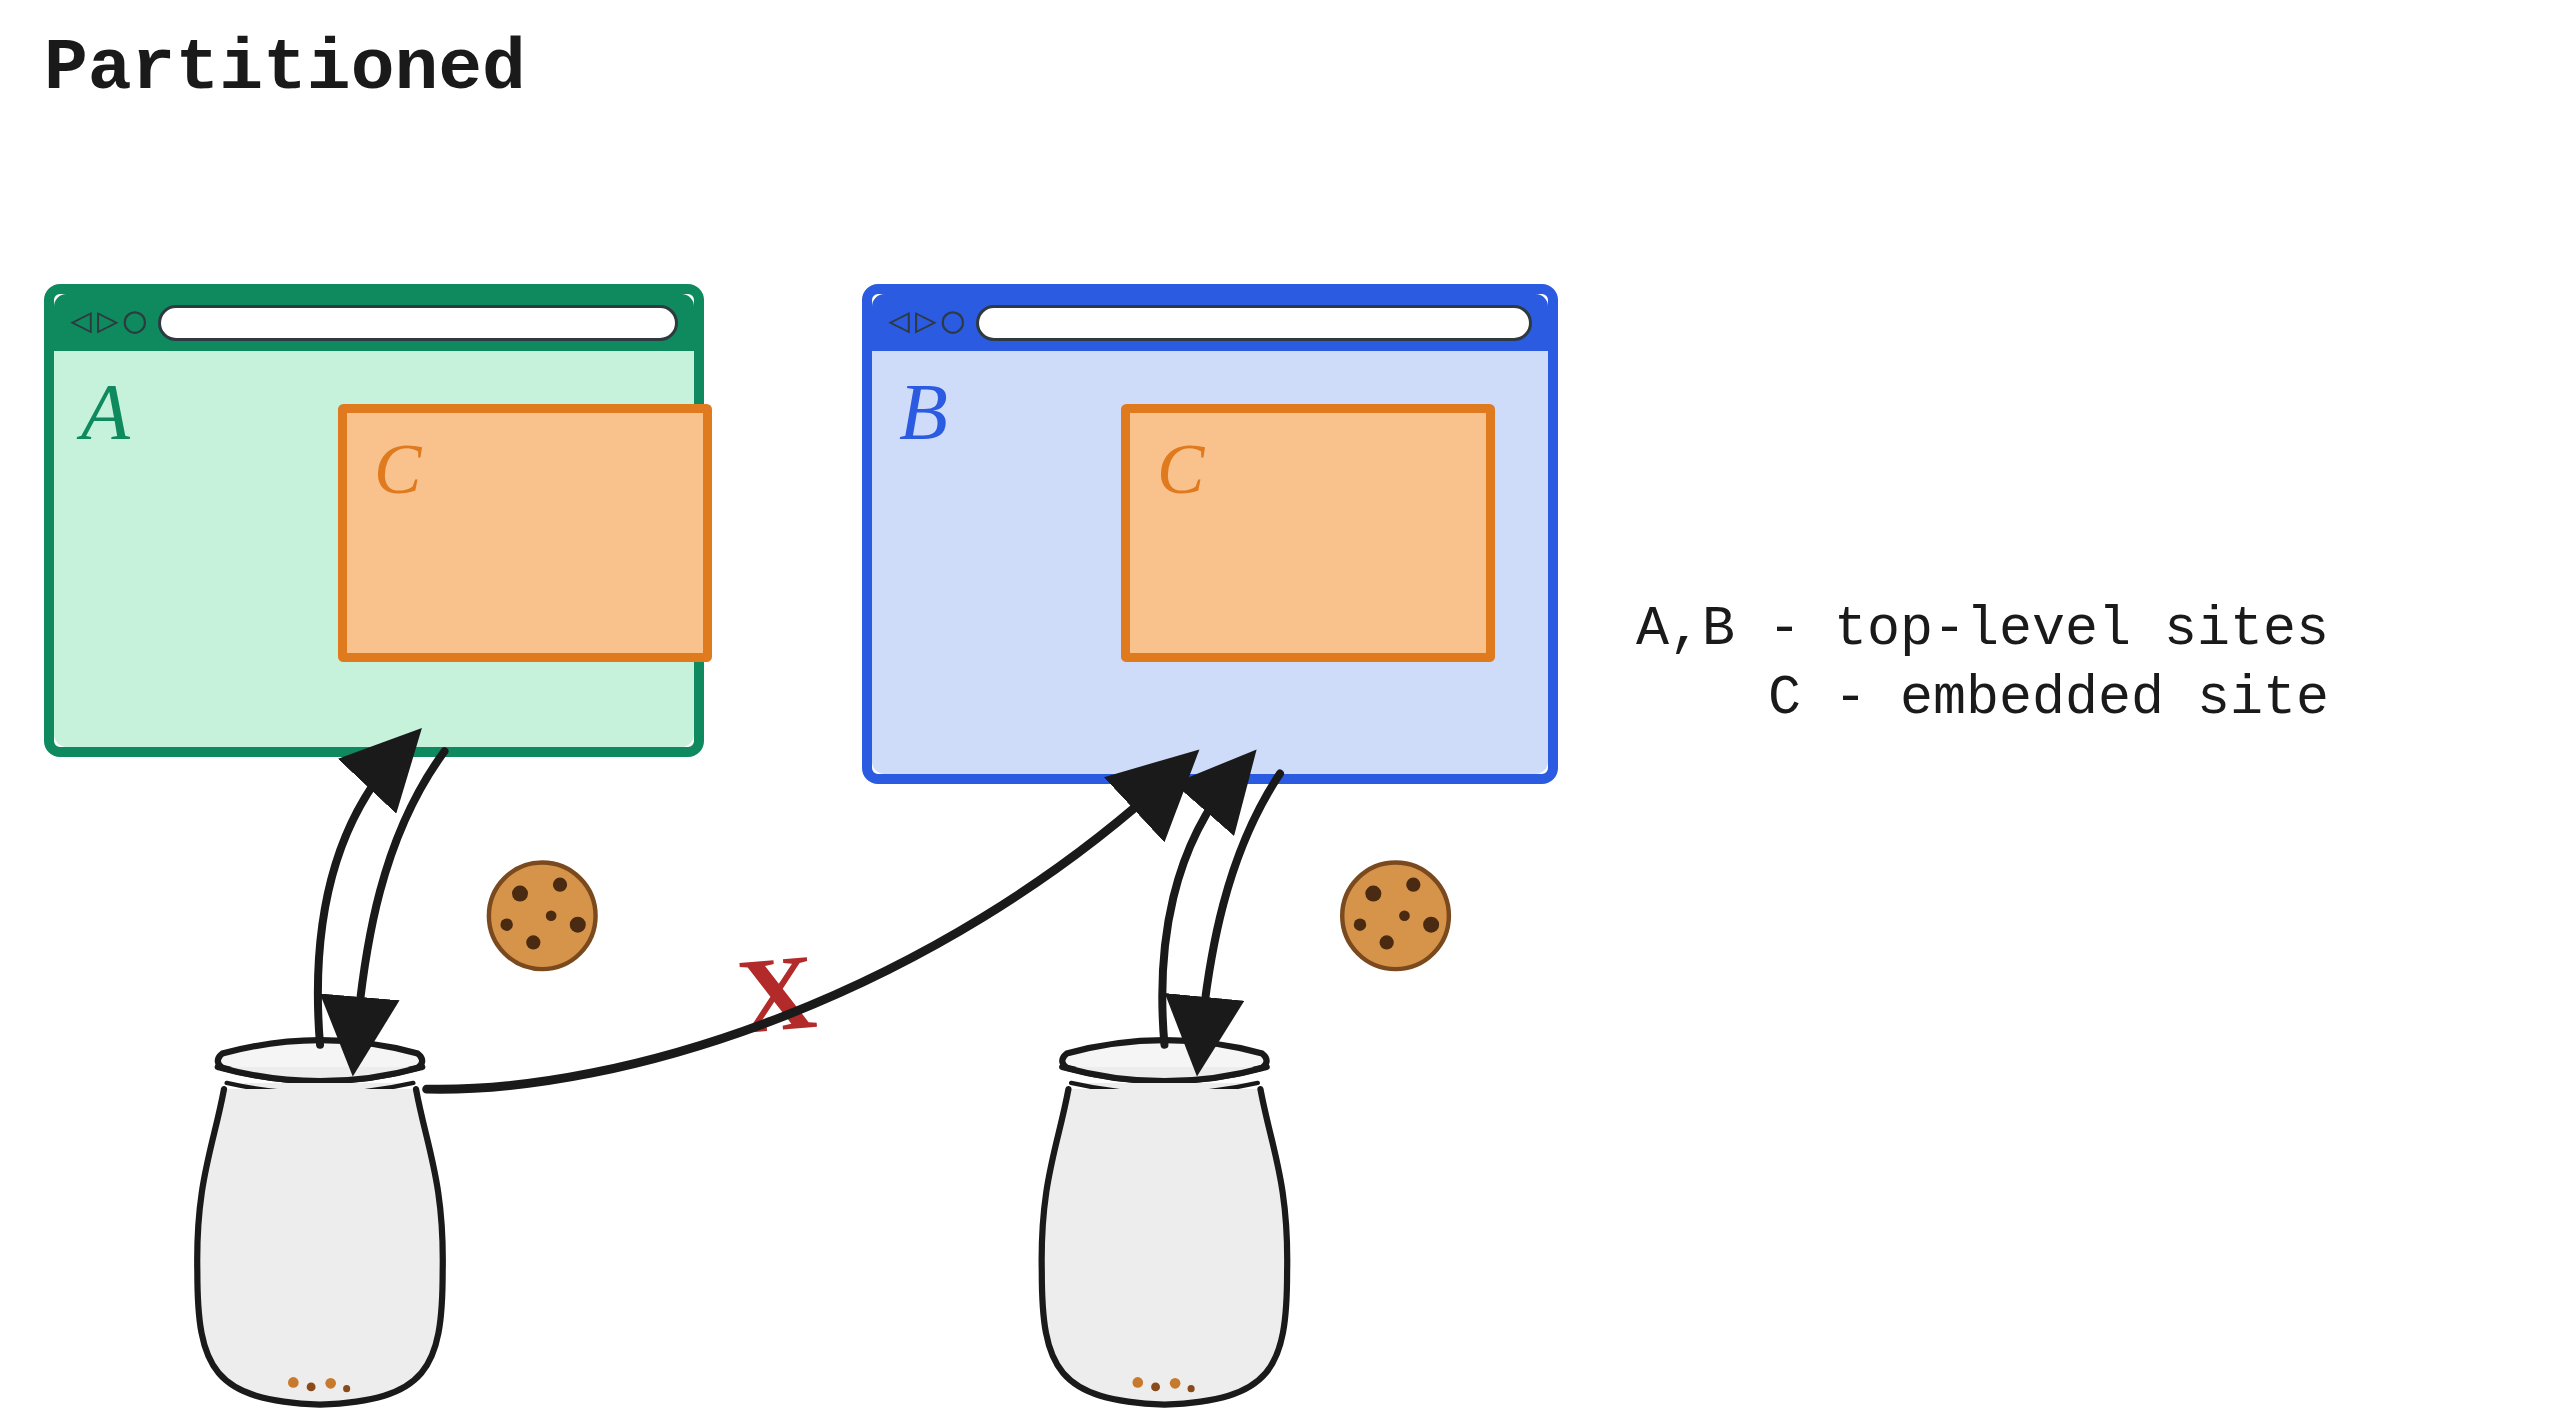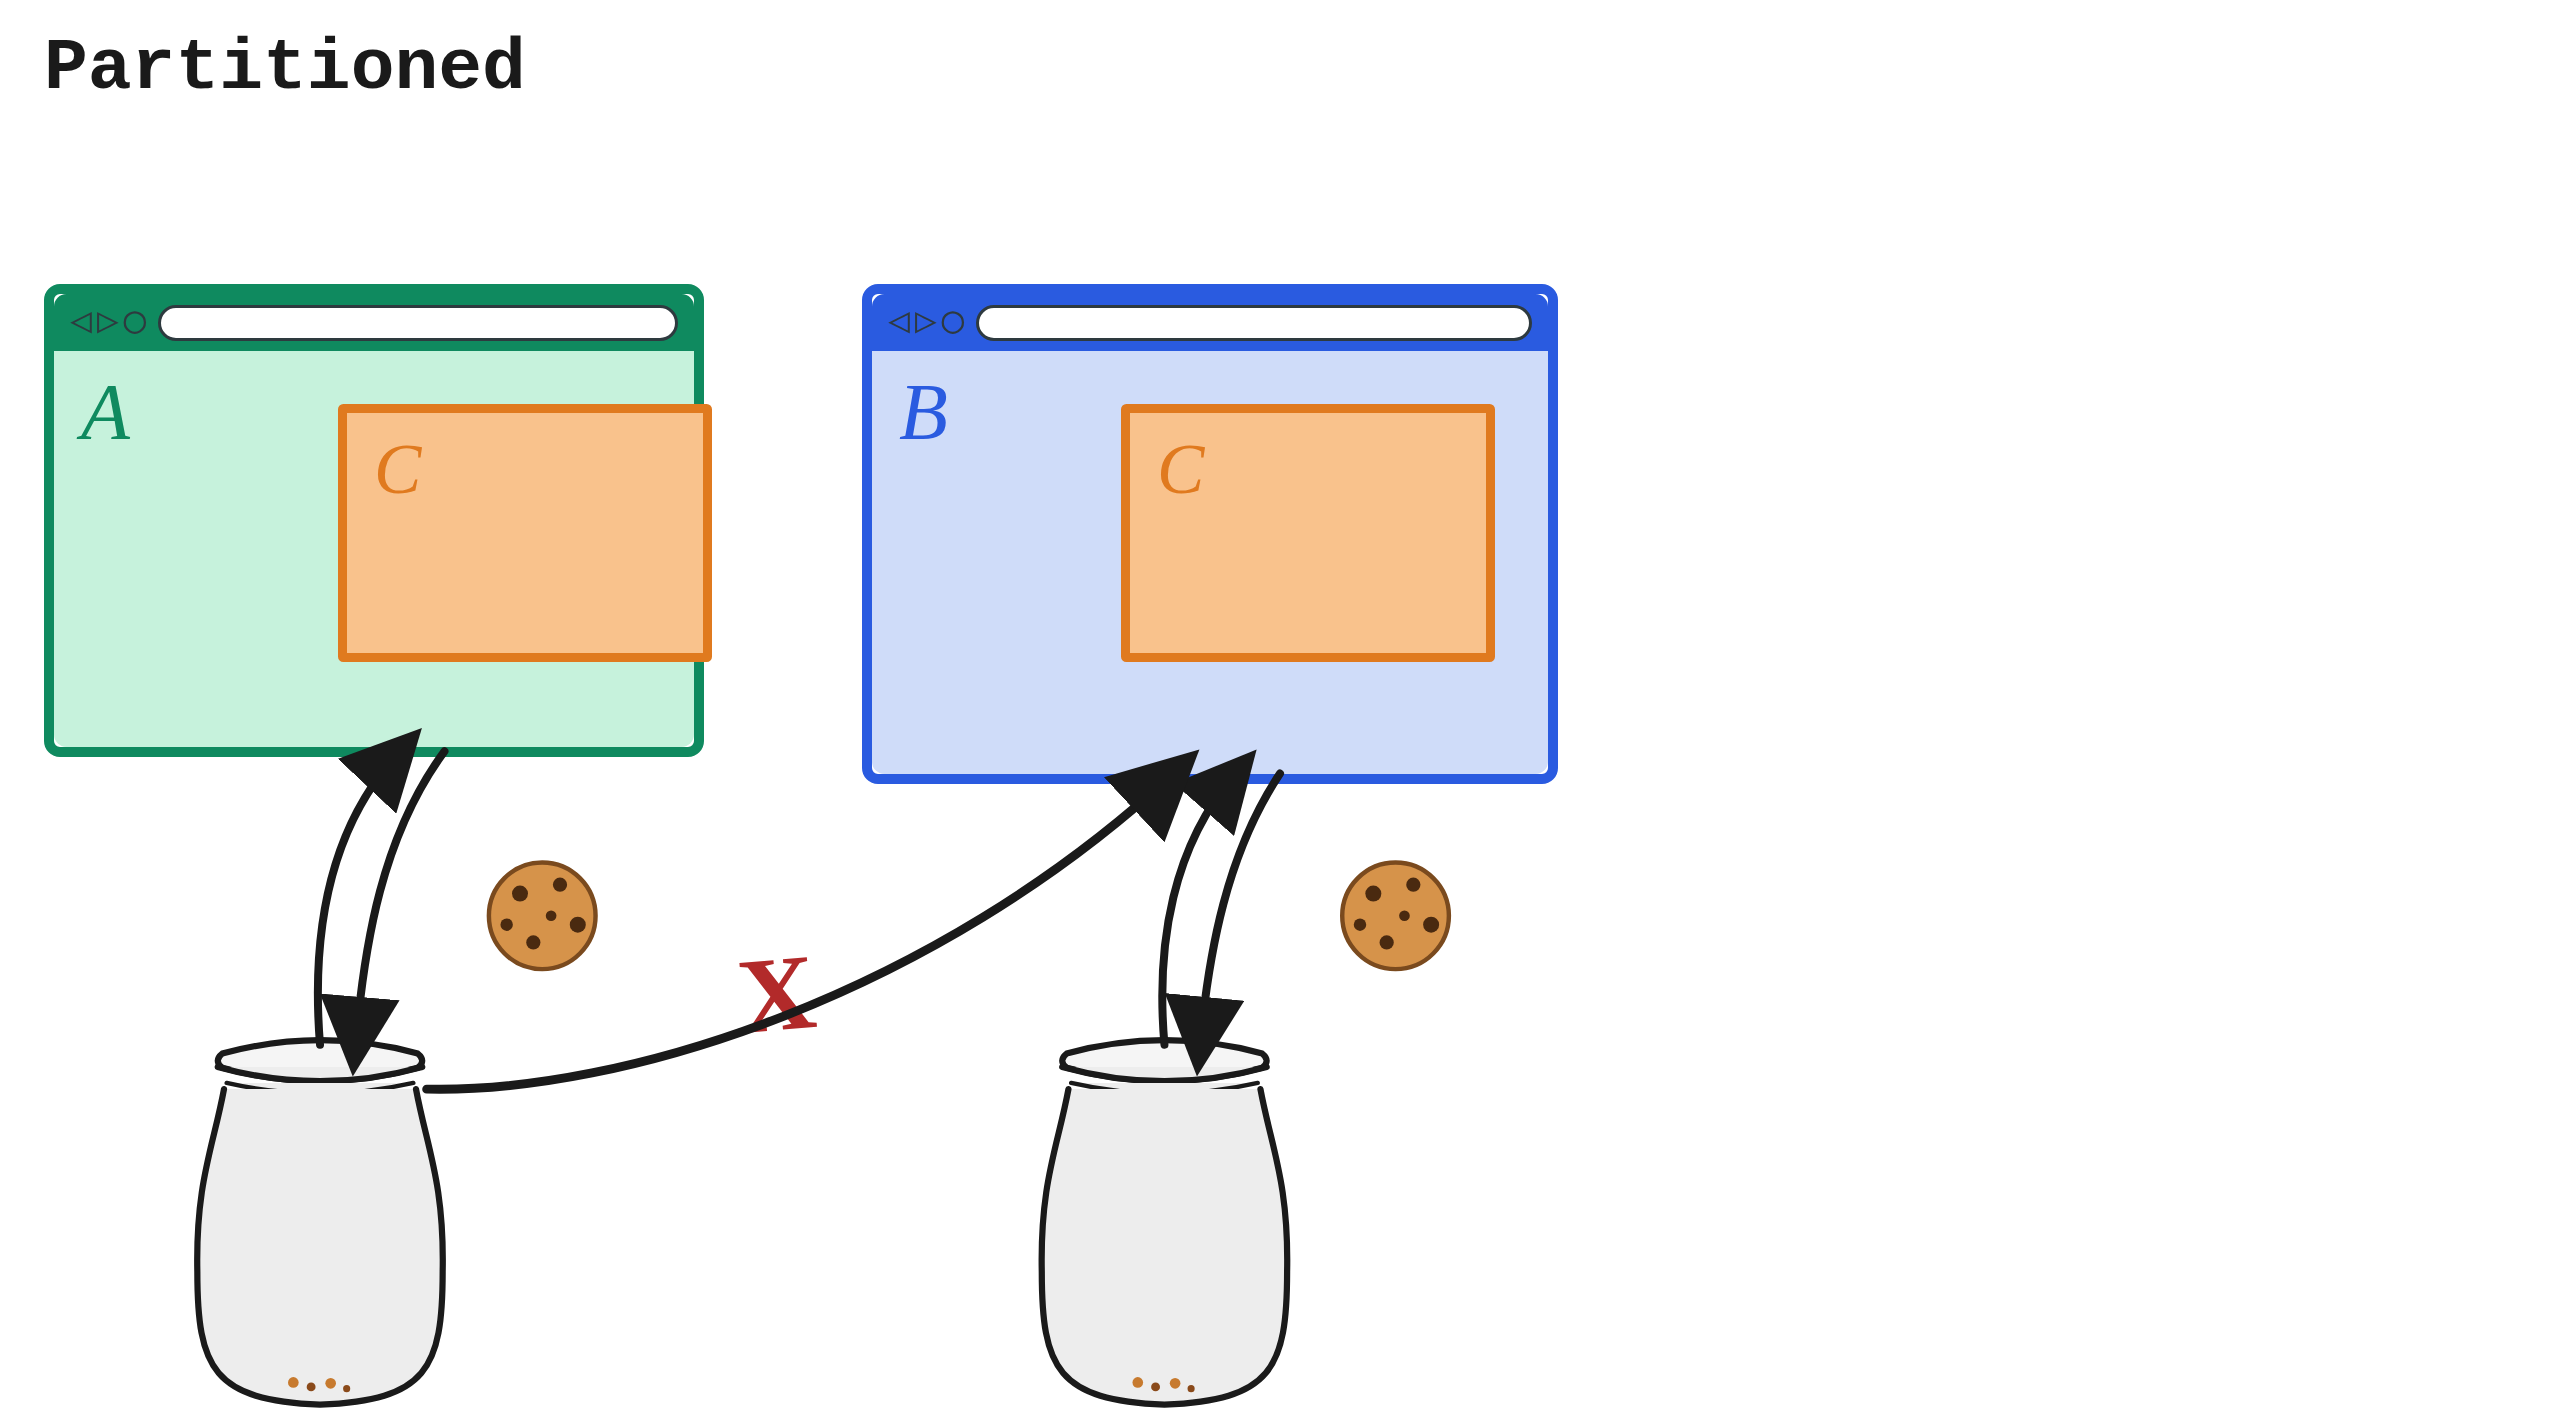--- a/index.html
+++ b/index.html
@@ -139,20 +139,22 @@
     transform: rotate(-5deg);
   }
 </style>
 </head>
 <body>
 
 <div class="canvas">
 
   <div class="title">Partitioned</div>
 
+  <div class="legend"><span>A,B - top-level sites</span>
+<span class="line2">C - embedded site</span></div>
 
   <div id="browser-a" class="browser">
     <div class="chrome">
       <div class="navicons">
         <span>◁</span>
         <span>▷</span>
         <span>◯</span>
       </div>
       <div class="urlbar"></div>
     </div>

